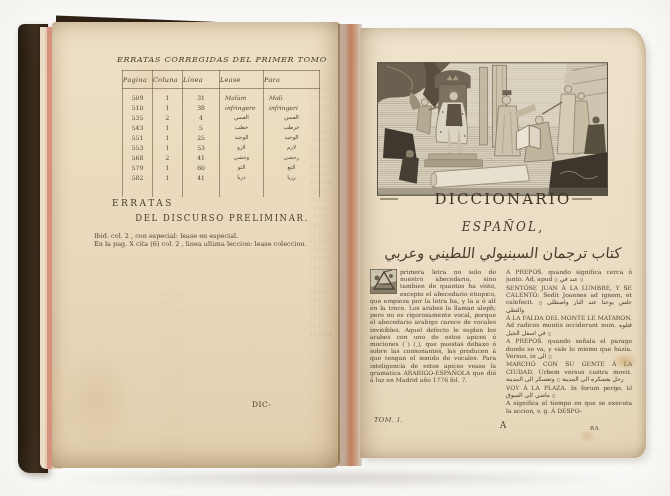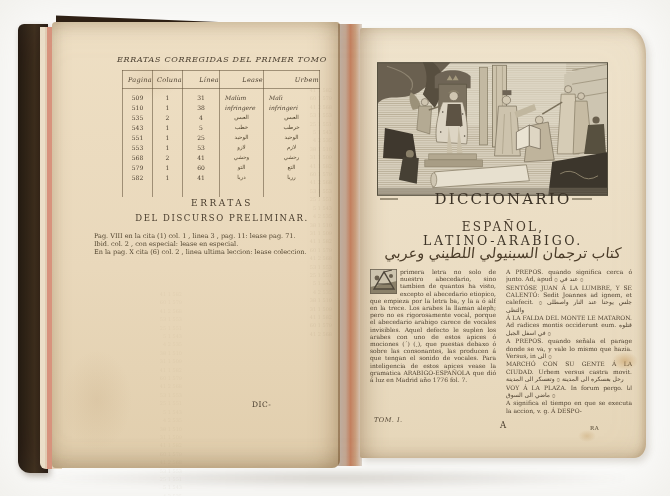--- a/index.html
+++ b/index.html
@@ -46,42 +46,42 @@
   .stain.s1{left:62px;top:350px;width:70px;height:100px;background:radial-gradient(closest-side,rgba(150,110,60,.10),rgba(150,110,60,0));}
   .stain.s2{left:612px;top:352px;width:26px;height:18px;background:radial-gradient(closest-side,rgba(190,140,70,.45),rgba(190,140,70,0));}
   .stain.s3{left:578px;top:430px;width:18px;height:12px;background:radial-gradient(closest-side,rgba(185,140,75,.30),rgba(185,140,75,0));}
   .stain.s4{left:120px;top:60px;width:60px;height:40px;background:radial-gradient(closest-side,rgba(150,110,60,.08),rgba(150,110,60,0));}
   .lp-header{left:60px;top:33px;width:220px;text-align:center;
        font-style:italic;font-size:8px;letter-spacing:.7px;color:#4c4031;white-space:nowrap;}
   .err-table{left:70px;top:48px;width:197px;height:117px;border-collapse:collapse;
        table-layout:fixed;color:#4a3e2f;}
   .err-table td,.err-table th{border:1px solid rgba(96,80,56,.55);padding:0;vertical-align:top;}
   .err-table th{font-weight:normal;font-style:italic;font-size:6.5px;height:17px;
-       vertical-align:middle;text-align:right;letter-spacing:.3px;}
+       vertical-align:middle;text-align:left;letter-spacing:.3px;}
   .err-table td{font-size:6px;line-height:9.5px;height:10px;text-align:center;border-top:none;border-bottom:none;}
   .err-table tr.first td{padding-top:4px;}
   .err-table td.latin{font-style:italic;text-align:left;padding-left:5px;}
   .err-table td.ar{font-family:"DejaVu Sans",sans-serif;font-size:5.5px;direction:rtl;text-align:center;color:#53462f;}
   .err-table tr.filler td{height:14px;border-top:none;}
-  .erratas-title{left:60px;top:176px;width:220px;text-align:center;font-size:9px;letter-spacing:2.5px;color:#463a2b;}
+  .erratas-title{left:60px;top:176px;width:220px;font-size:9px;letter-spacing:2.5px;color:#463a2b;}
   .erratas-sub{left:50px;top:191px;width:240px;text-align:center;font-size:8.5px;letter-spacing:1.6px;color:#463a2b;}
   .err-lines{left:42px;top:210px;width:238px;font-size:6.5px;line-height:8.2px;color:#51442f;}
   .catchword-l{left:200px;top:378px;font-size:7.5px;letter-spacing:.5px;color:#4c4031;}
   .ghost{color:#8a7450;opacity:.12;font-size:5px;line-height:8.4px;white-space:pre-line;text-align:right;}
   .ghost.g1{left:246px;top:64px;width:34px;}
   .ghost.g2{left:96px;top:268px;width:34px;opacity:.07;}
 
   
   .engraving{left:17px;top:34px;width:231px;height:134px;display:block;}
   .sig{height:2px;background:rgba(95,84,62,.55);top:170px;}
   .sig.sl{left:20px;width:18px;}
   .sig.sr{left:212px;width:20px;}
   .rp-title1{left:0;top:162px;width:100%;text-align:center;font-size:15px;letter-spacing:2.2px;
        color:#3b3226;white-space:nowrap;}
-  .rp-title2{left:0;top:192px;width:100%;text-align:center;font-size:12px;
+  .rp-title2{left:0;top:192px;width:100%;text-align:center;font-style:italic;font-size:12px;
        letter-spacing:2.2px;color:#45392a;}
   .rp-title3{left:0;top:205px;width:100%;text-align:center;font-size:12.5px;letter-spacing:2.6px;
        color:#3e3528;white-space:nowrap;}
   .rp-arabic{left:0;top:217px;width:100%;text-align:center;direction:rtl;
        font-family:"DejaVu Sans",sans-serif;font-size:14.5px;color:#4a3b28;transform:skewX(-6deg);}
   .col{font-size:6px;line-height:7.2px;text-align:justify;color:#4f4231;}
   .col-left{left:10px;top:240px;width:126px;height:150px;overflow:hidden;}
   .col-right{left:146px;top:240px;width:126px;height:160px;overflow:hidden;}
   .entry{margin:0 0 1.5px 0;}
   .init-vignette{float:left;width:27px;height:25px;margin:1px 3px 1px 0;}
@@ -169,21 +169,21 @@
           <col style="width:37px">
           <col style="width:44px">
           <col style="width:56px">
         </colgroup>
       <thead>
         <tr>
           <th>Pagina</th>
           <th>Coluna</th>
           <th>Línea</th>
           <th>Lease</th>
-          <th>Urbem</th>
+          <th>Para</th>
         </tr>
       </thead>
       <tbody>
         <tr class="first">
           <td>509</td>
           <td>1</td>
           <td>31</td>
           <td class="latin">Malùm</td>
           <td class="latin">Malì</td>
         </tr>
@@ -249,21 +249,20 @@
             <td></td>
           <td></td>
             <td></td>
         </tr>
       </tbody>
     </table>
 
     <div class="abs erratas-title">ERRATAS</div>
     <div class="abs erratas-sub">DEL DISCURSO PRELIMINAR.</div>
     <div class="abs err-lines">
-      <div>Pag. VIII en la cita (1) col. 1 , linea 3 , pag. 11: lease pag. 71.</div>
       <div>Ibid. col. 2 , con especial: lease en especial.</div>
       <div>En la pag. X cita (6) col. 2 , linea ultima leccion: lease coleccion.</div>
     </div>
     <div class="abs catchword-l">DIC-</div>
   </div>
 
   <div class="abs gutter"></div>
 
   <div class="abs page-right">
 
@@ -348,21 +347,20 @@
       <path d="M176,100 L232,90 L232,134 L172,134 Z" fill="#3c362c"></path>
       <path d="M184,112 q10,-6 20,2 q8,6 18,0" fill="none" stroke="#8a8069" stroke-width="1"></path>
       <rect x="0" y="126" width="232" height="8" fill="url(#hatchD)" opacity=".5"></rect>
       <rect x=".5" y=".5" width="231" height="133" fill="none" stroke="#555040" stroke-width="1"></rect>
     </svg>
     <div class="abs sig sl"></div>
     <div class="abs sig sr"></div>
 
     <div class="abs rp-title1">DICCIONARIO</div>
     <div class="abs rp-title2">ESPAÑOL,</div>
-    <div class="abs rp-title3">LATINO-ARABIGO.</div>
     <div class="abs rp-arabic">كتاب ترجمان السبنيولي اللطيني وعربي</div>
 
     <div class="abs col col-left">
       <svg class="init-vignette" viewBox="0 0 27 25">
         <rect width="27" height="25" fill="#cdc4ae"></rect>
         <path d="M0,18 L27,12 L27,25 L0,25 Z" fill="#8a8069"></path>
         <path d="M4,20 L14,3 L24,20 Z" fill="none" stroke="#4e463a" stroke-width="1.4"></path>
         <line x1="7" y1="15" x2="21" y2="15" stroke="#4e463a" stroke-width="1.1"></line>
         <path d="M14,3 L22,1" stroke="#4e463a" stroke-width="1"></path>
         <circle cx="7" cy="9" r="2.4" fill="#6a604e"></circle>

